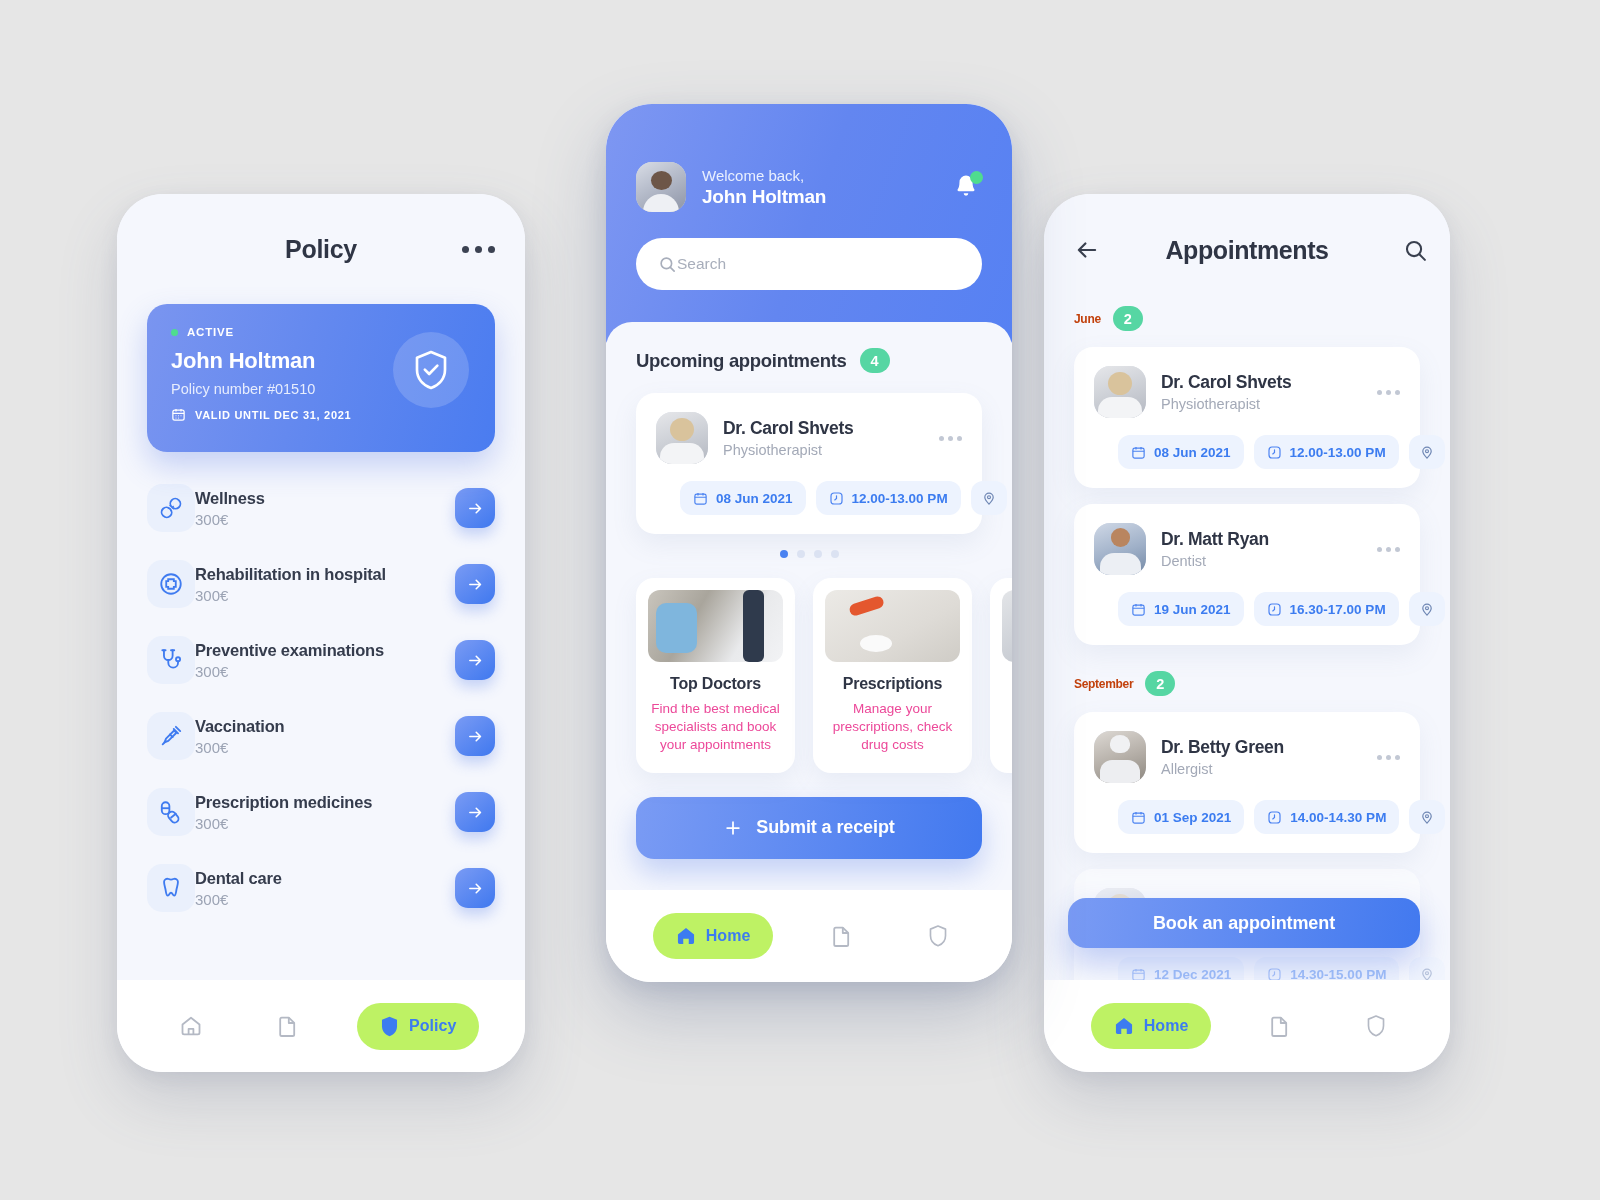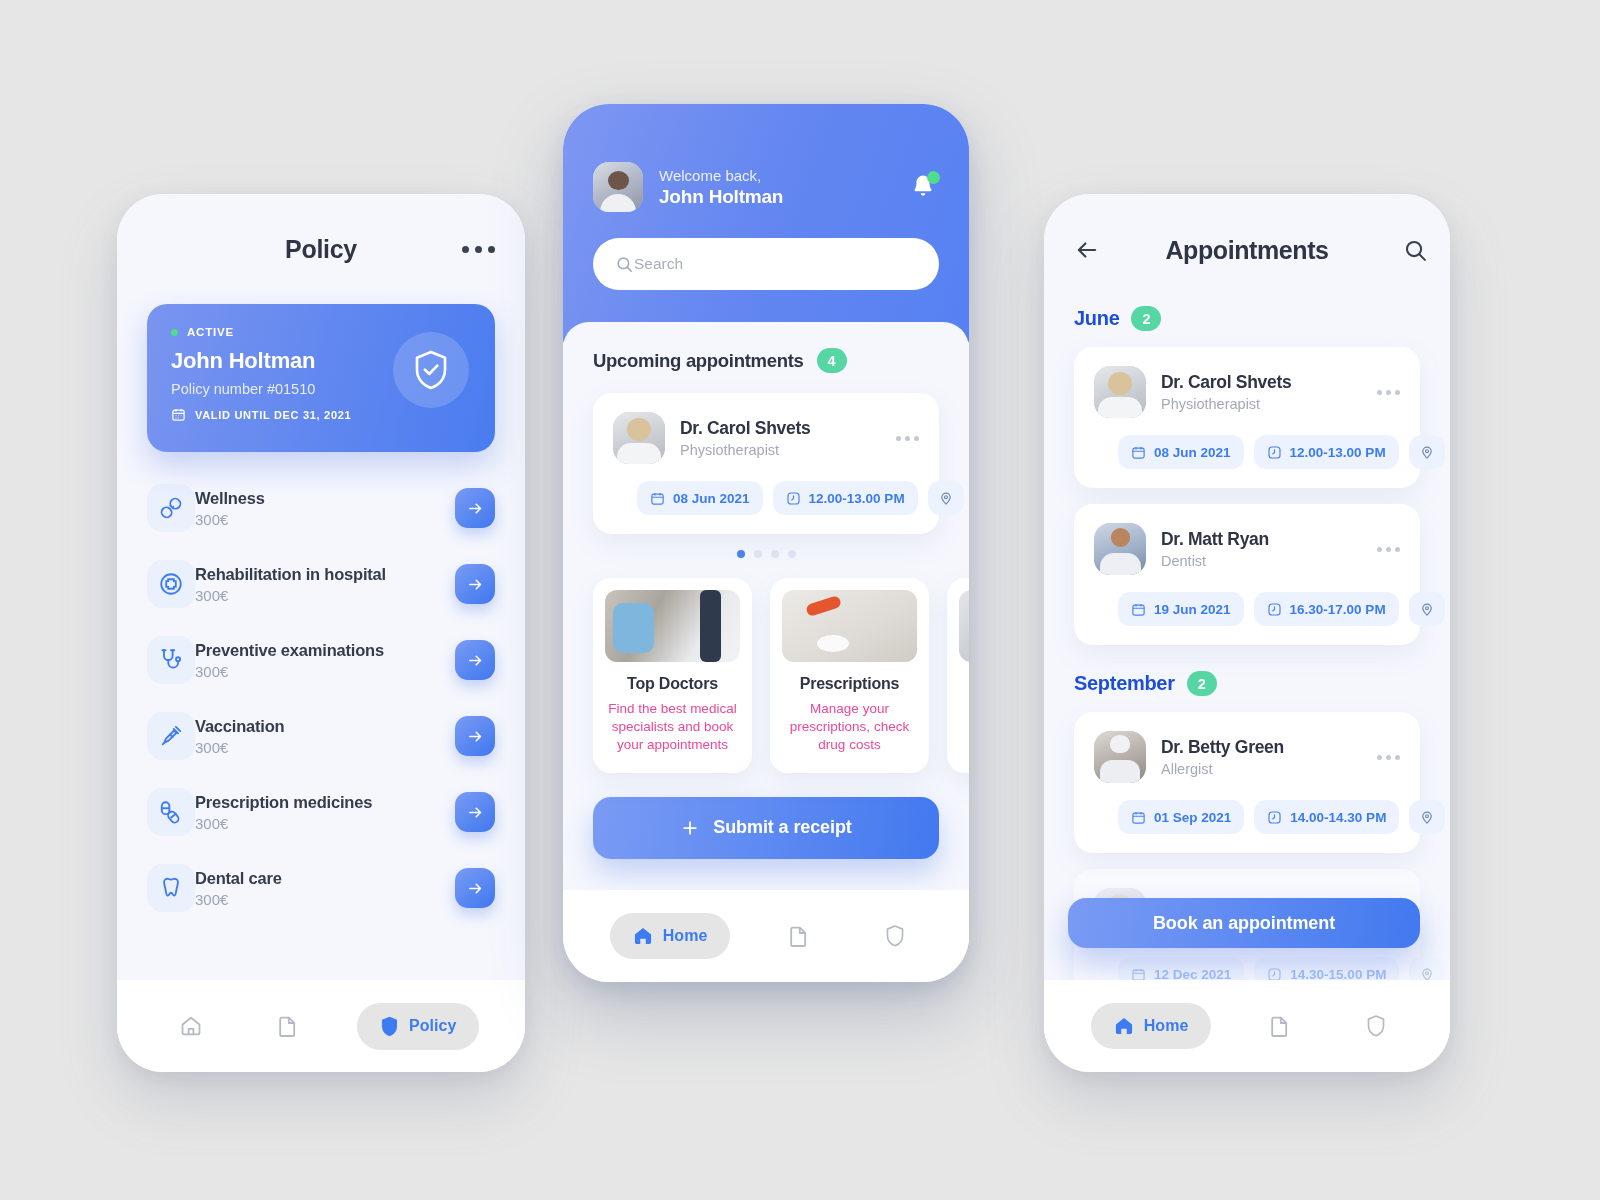--- a/index.html
+++ b/index.html
@@ -23,21 +23,21 @@
     flex-direction: column;
   }
 
   #phone-left {
     left: 117px; top: 194px;
     width: 408px; height: 878px;
     box-shadow: 0 28px 60px rgba(90,100,130,.20), 0 6px 18px rgba(90,100,130,.10);
     z-index: 1;
   }
   #phone-mid {
-    left: 563px; top: 104px;
+    left: 606px; top: 104px;
     width: 406px; height: 878px;
     box-shadow: 0 30px 70px rgba(70,85,130,.28), 0 8px 22px rgba(70,85,130,.14);
     z-index: 3;
     background: #fff;
   }
   #phone-right {
     left: 1044px; top: 194px;
     width: 406px; height: 878px;
     box-shadow: 0 28px 60px rgba(90,100,130,.20), 0 6px 18px rgba(90,100,130,.10);
     z-index: 2;
@@ -54,21 +54,21 @@
     justify-content: space-around;
     padding: 0 26px;
     flex-shrink: 0;
     position: relative;
     z-index: 5;
   }
   .nav-item {
     display: flex; align-items: center; gap: 9px;
     padding: 12px 16px; border-radius: 24px;
   }
-  .nav-item.active { background: #e5e5e5; padding: 12px 22px; text-align: center; }
+  .nav-item.active { background: #bef264; padding: 12px 22px; text-align: center; }
   .nav-label { color: #3c7cf0; font-size: 16px; font-weight: 600; letter-spacing: .1px; }
 
   .chip {
     display: inline-flex; align-items: center; gap: 8px;
     background: #edf3fe; border-radius: 12px;
     padding: 9px 13px;
     color: #3c7cf0; font-size: 13.5px; font-weight: 600; white-space: nowrap;
   }
   .chip.pin { padding: 9px 10px; }
 
@@ -211,21 +211,21 @@
     height: 112px; display: flex; align-items: center; position: relative;
   }
   .appt-head-title {
     position: absolute; left: 0; right: 0; text-align: center;
     font-size: 25px; font-weight: 700; color: #2f3545; letter-spacing: -.4px;
   }
   .head-btn { position: relative; z-index: 2; }
   .head-btn.right { margin-left: auto; margin-right: -8px; }
 
   .month-head { display: flex; align-items: center; gap: 12px; margin-bottom: 16px; }
-  .month-name { font-size: 20px; font-weight: 600; color: #1d4ed8; letter-spacing: -.3px; }
+  .month-name { font-size: 12px; font-weight: 600; color: #c2410c; letter-spacing: -.3px; }
   .month-head.sep { margin-top: 26px; }
 
   .r-card {
     background: #fff; border-radius: 19px; padding: 19px 20px;
     box-shadow: 0 10px 26px rgba(120,135,175,.10);
     margin-bottom: 16px;
   }
   .r-card.ghost { opacity: .45; }
 
   .book-btn {

